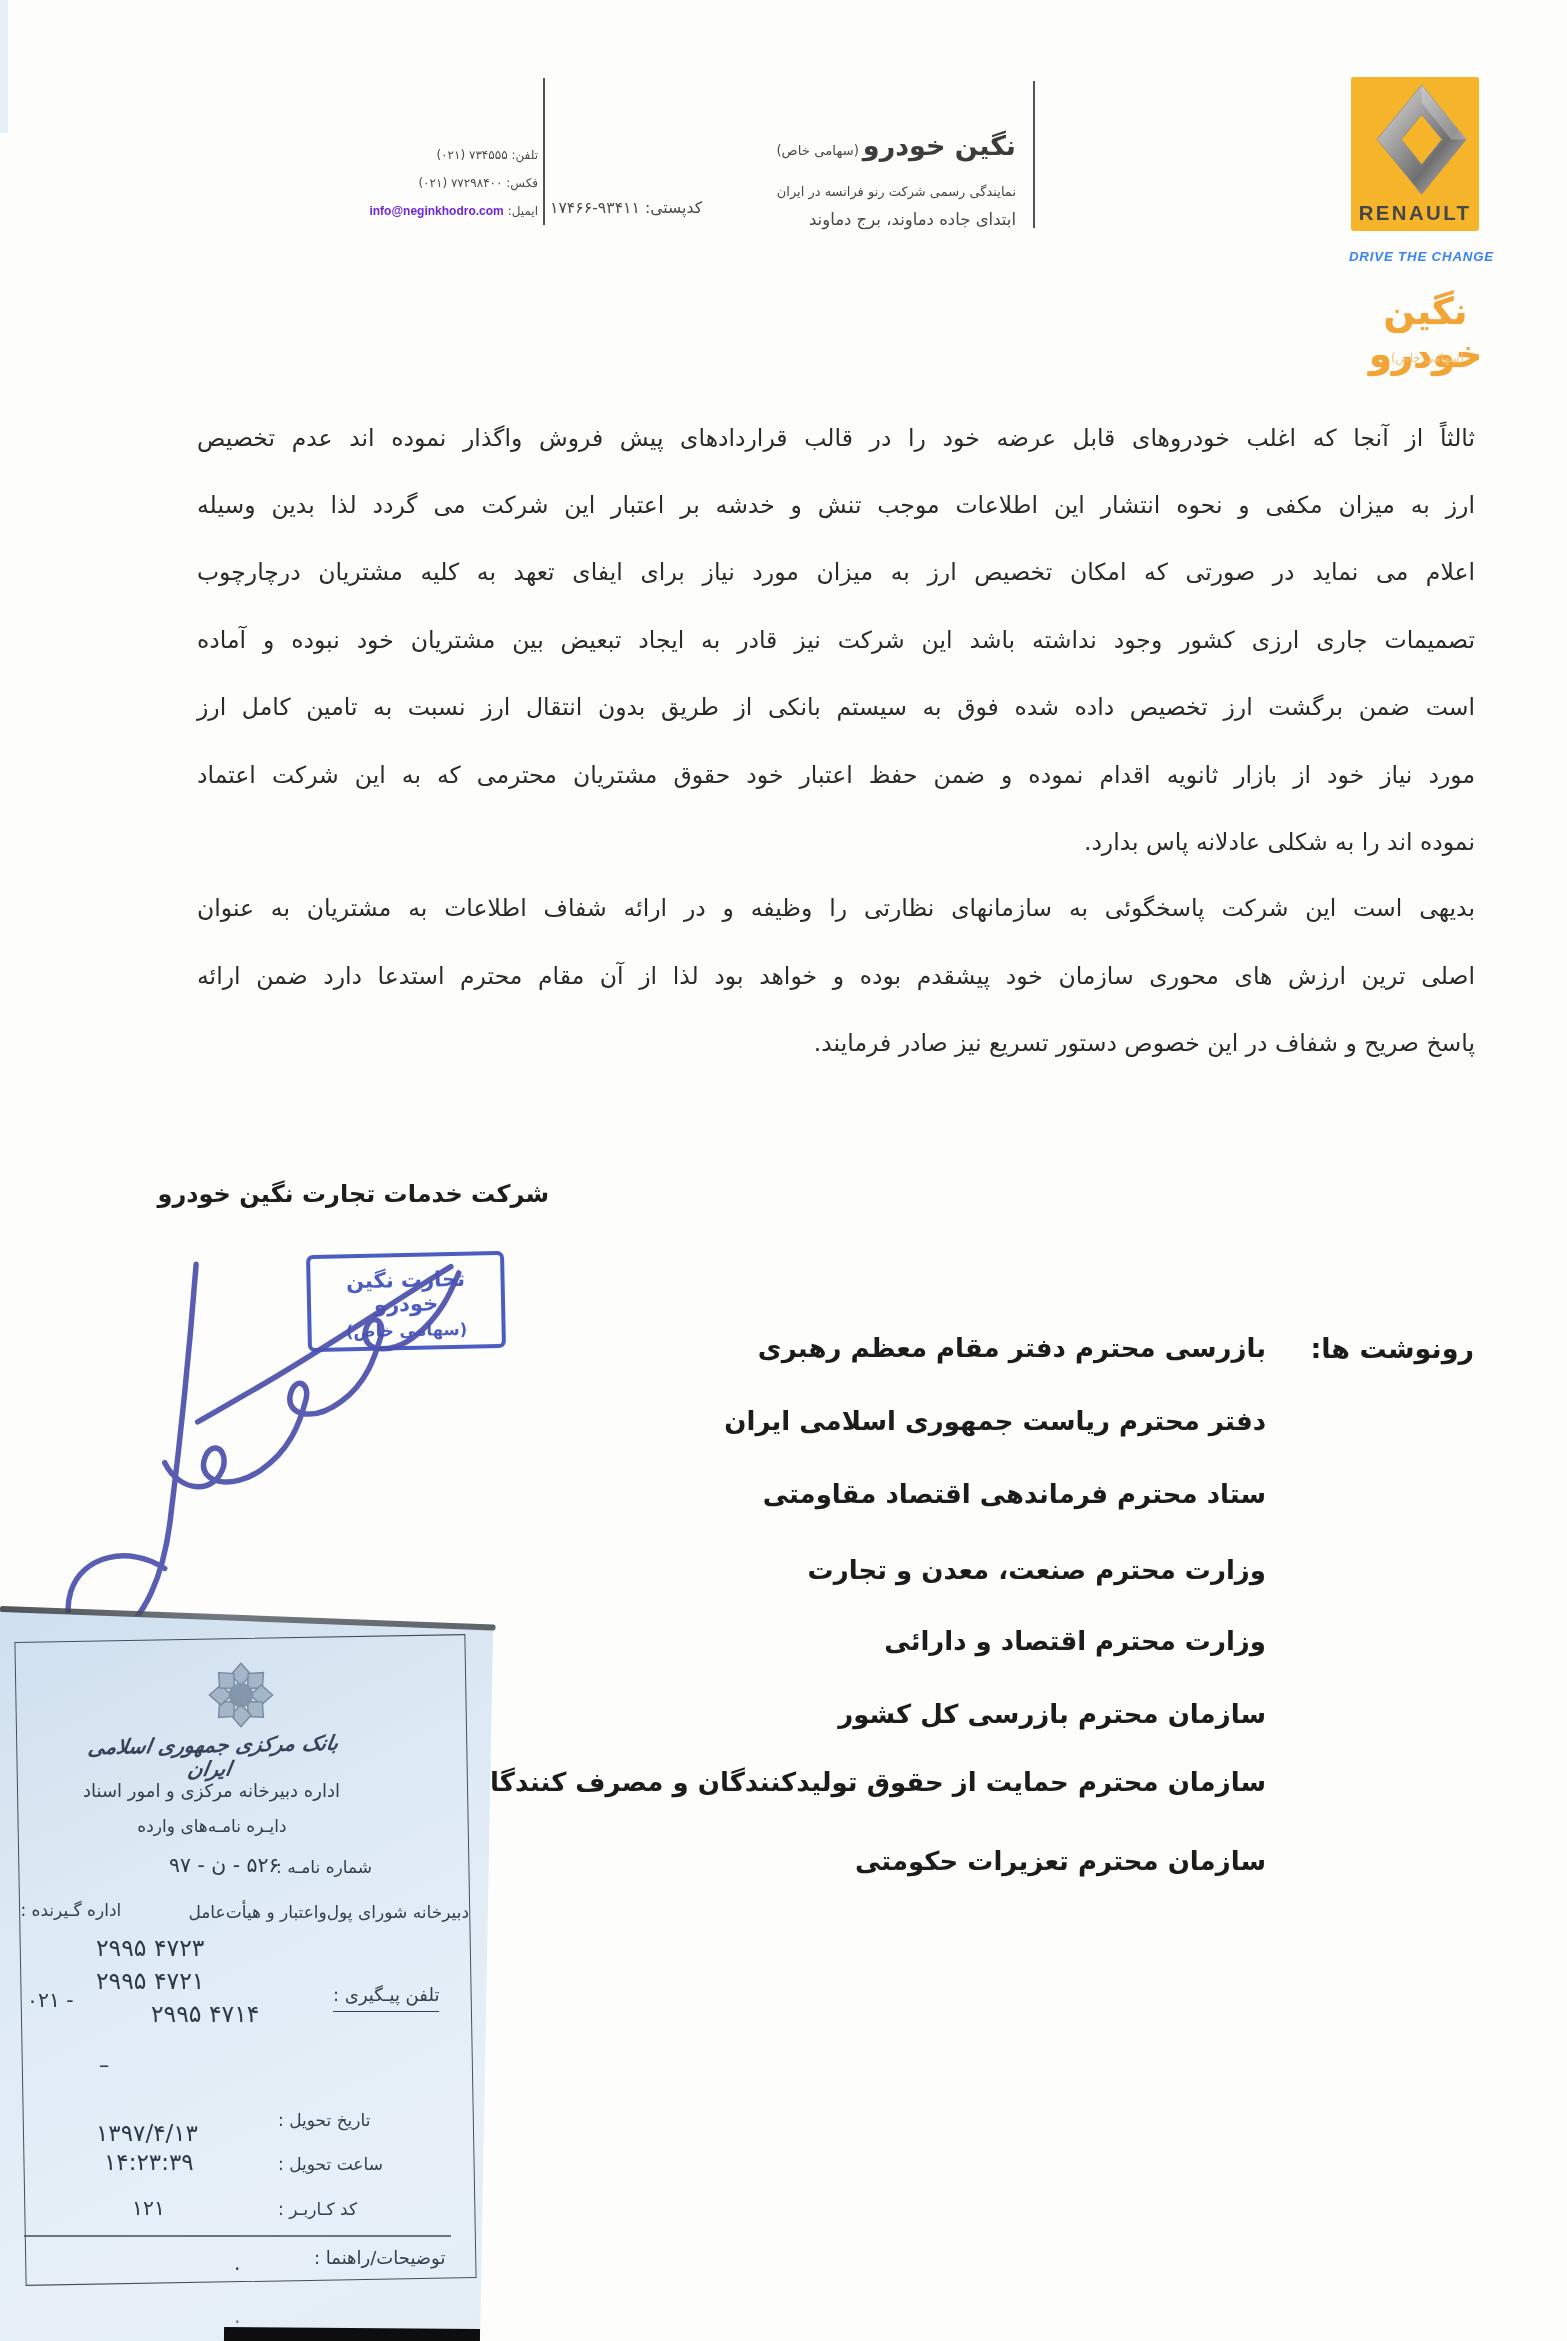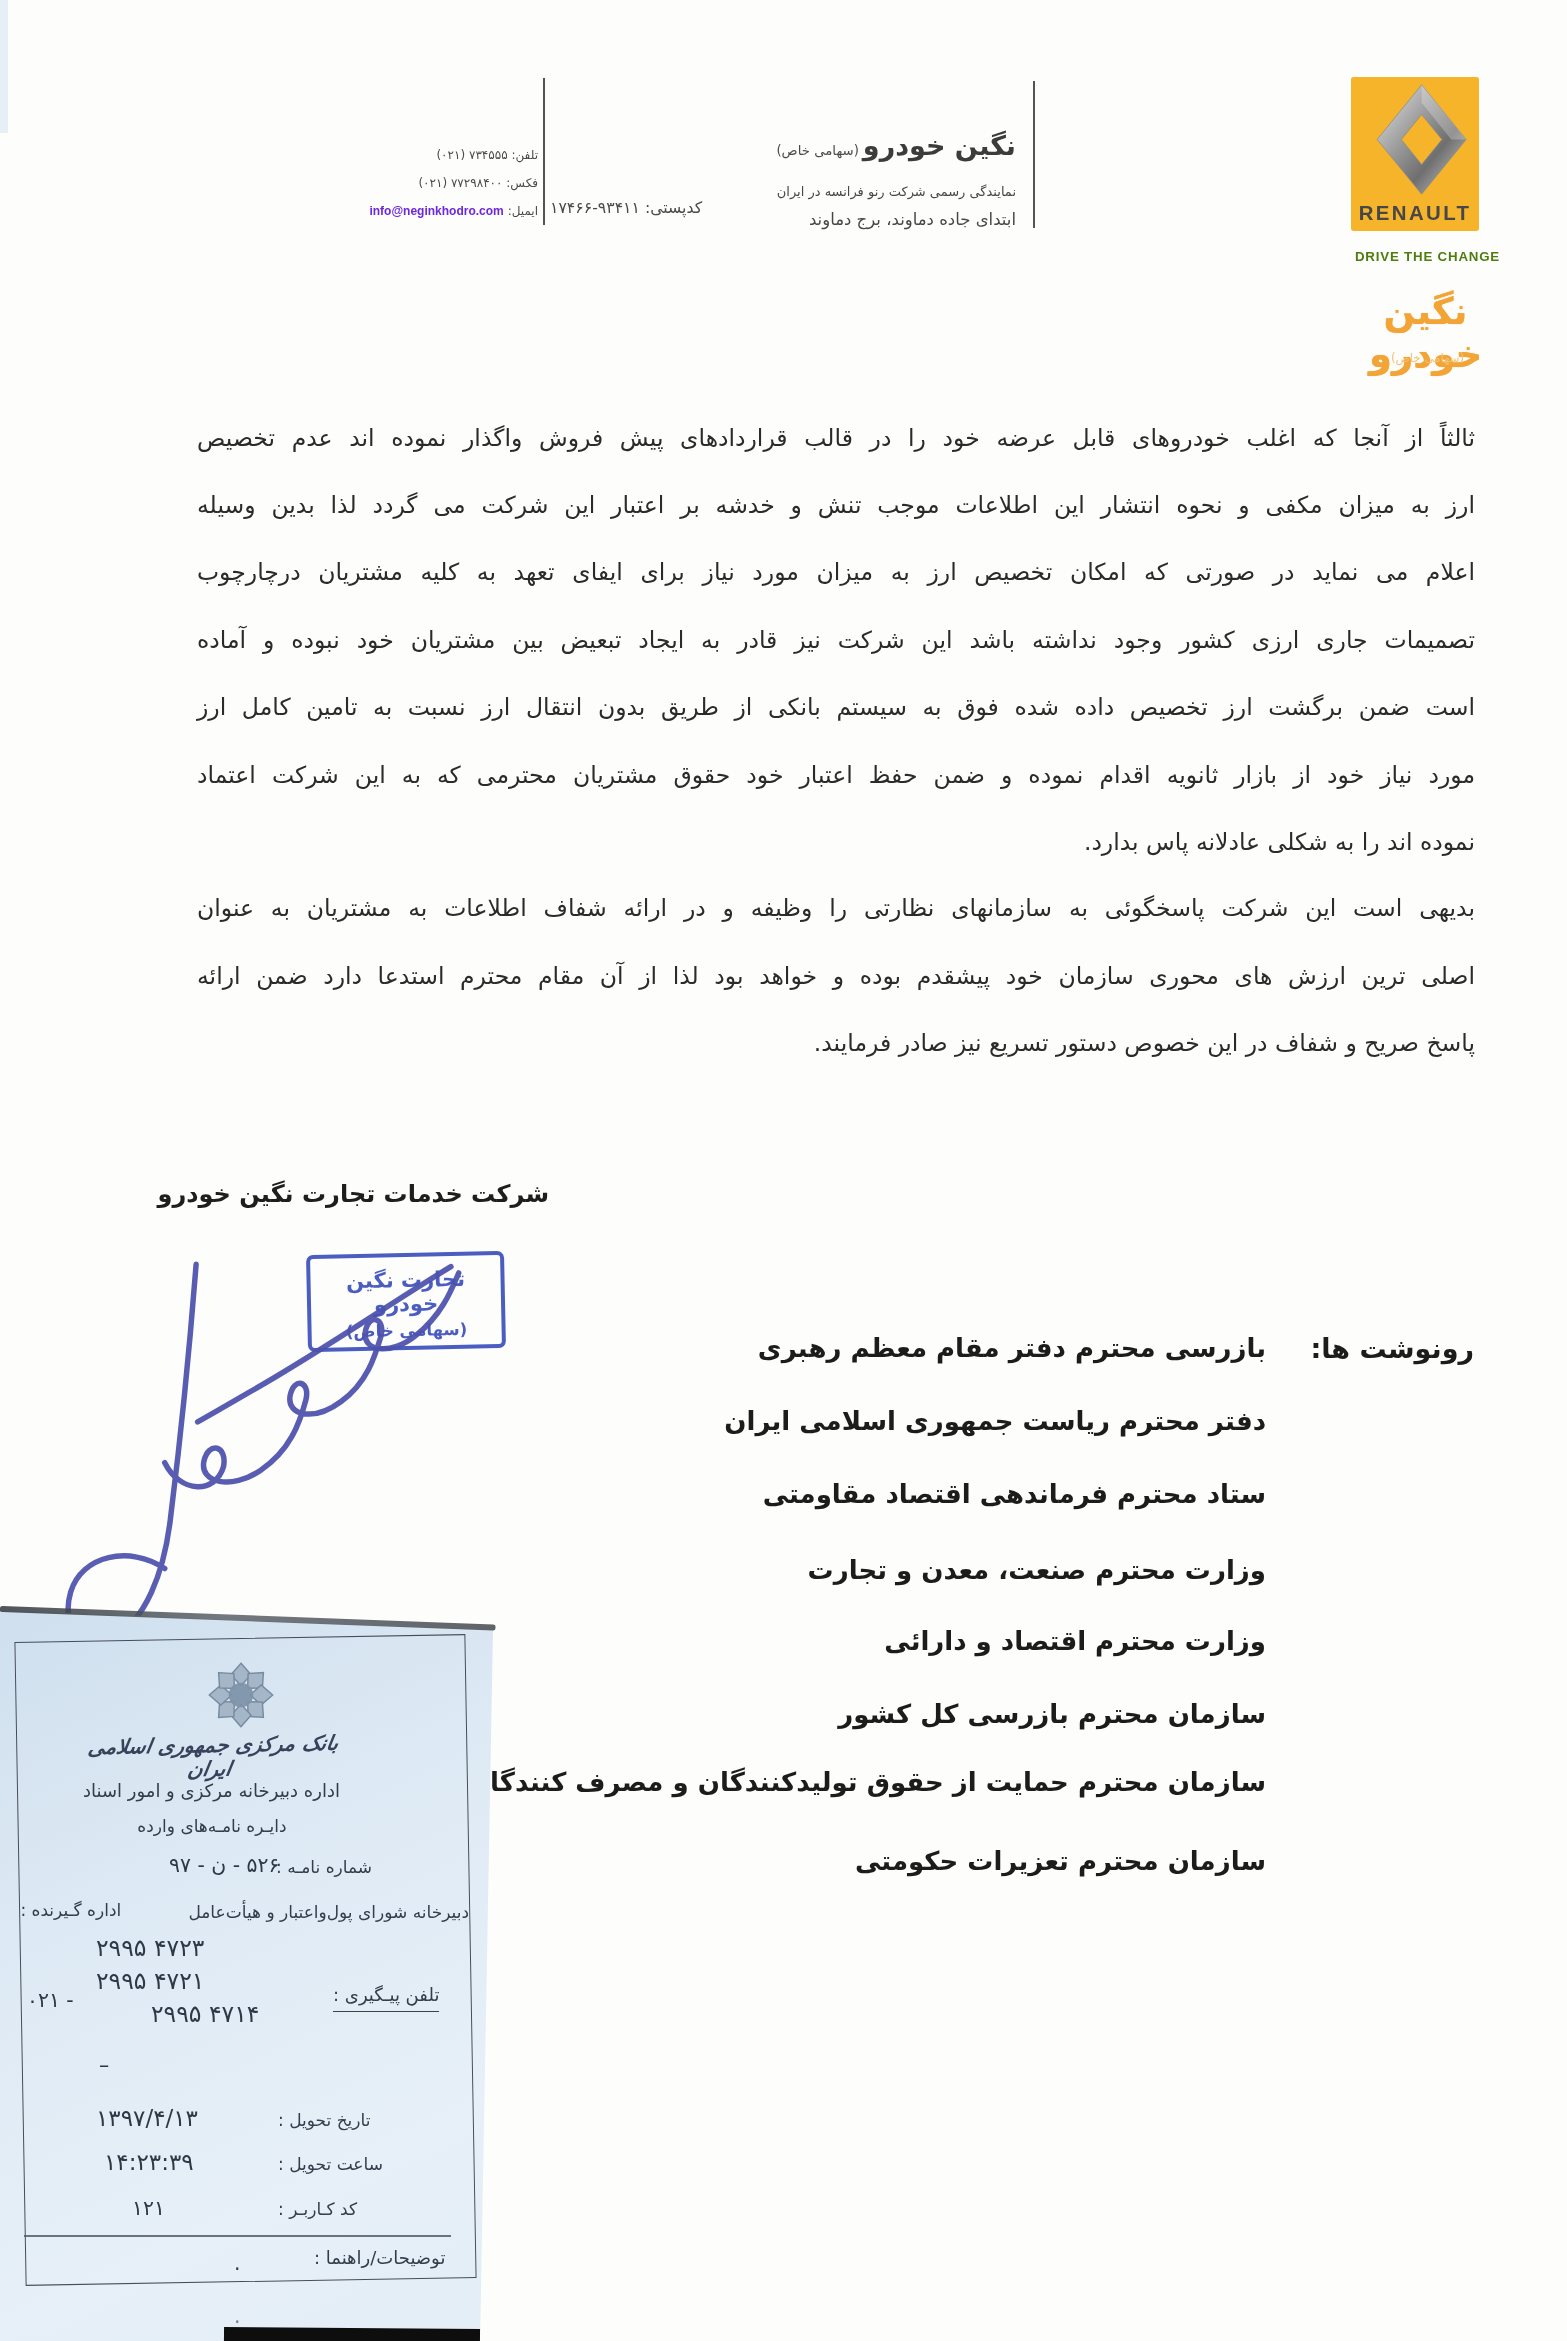--- a/index.html
+++ b/index.html
@@ -17,21 +17,21 @@
   .co-name{font-size:27px;font-weight:bold;color:#3c3c3c;}
   .co-type{font-size:13.3px;color:#4a4a4a;}
   .co-sub{font-size:13px;margin-top:23px;}
   .co-addr{font-size:16.5px;margin-top:11px;}
   
   .ry-box{background:#f5b42a;border-radius:2.4px;}
   .ry-name{position:absolute;left:0;right:0;bottom:6.3px;text-align:center;
     font-family:"Liberation Sans",sans-serif;font-weight:bold;font-size:20.4px;
     letter-spacing:2.4px;color:#474747;}
   .ry-tag{font-family:"Liberation Sans",sans-serif;font-weight:bold;font-size:13.3px;
-    letter-spacing:0.8px;color:#4d7c0f;text-align:right;}
+    letter-spacing:0.8px;color:#3b82f6;text-align:center;font-style:italic;}
   .ng-logo{font-size:37px;font-weight:bold;color:#f2a437;direction:rtl;text-align:center;
     text-shadow:0 0 0.8px #f2a437;}
   .ng-sub{font-size:11.8px;color:#f3c376;direction:rtl;text-align:center;}
   
   .bl{position:absolute;right:93px;width:1278px;direction:rtl;
       text-align:justify;text-align-last:justify;font-size:23.5px;color:#2b2b2b;
       white-space:nowrap0;}
   .bl.last{text-align-last:right;}
   
   .sig-co{direction:rtl;font-size:24px;font-weight:bold;color:#1e1e1e;}
@@ -181,21 +181,21 @@
 
     <div class="abs num" style="left:96px;top:330px;">۲۹۹۵ ۴۷۲۳</div>
     <div class="abs num" style="left:96px;top:363px;">۲۹۹۵ ۴۷۲۱</div>
     <div class="abs num" style="left:108px;top:396px;margin-left:43px;">۲۹۹۵ ۴۷۱۴</div>
     <div class="abs num" style="left:27px;top:384px;font-size:20.4px;">۰۲۱ -</div>
     <div class="abs num" style="left:99px;top:449px;font-size:20.4px;">–</div>
 
     <div class="frm lbl" style="left:333px;top:380px;font-size:18px;"><span class="u-line">تلفن پیـگیری :</span></div>
 
     <div class="frm lbl" style="left:278px;top:506px;">تاریخ تحویل :</div>
-    <div class="abs num" style="left:96px;top:501px;font-size:23px;">۱۳۹۷/۴/۱۳</div>
+    <div class="abs num" style="left:96px;top:516px;font-size:23px;">۱۳۹۷/۴/۱۳</div>
 
     <div class="frm lbl" style="left:278px;top:550px;">ساعت تحویل :</div>
     <div class="abs num" style="left:104px;top:545px;font-size:23px;">۱۴:۲۳:۳۹</div>
 
     <div class="frm lbl" style="left:278px;top:595px;">کد کـاربـر :</div>
     <div class="abs num" style="left:132px;top:592px;font-size:20.4px;">۱۲۱</div>
 
     <div class="divider" style="left:23.5px;top:631px;width:427px;"></div>
 
     <div class="frm lbl" style="left:314px;top:643px;font-size:18px;">توضیحات/راهنما :</div>

